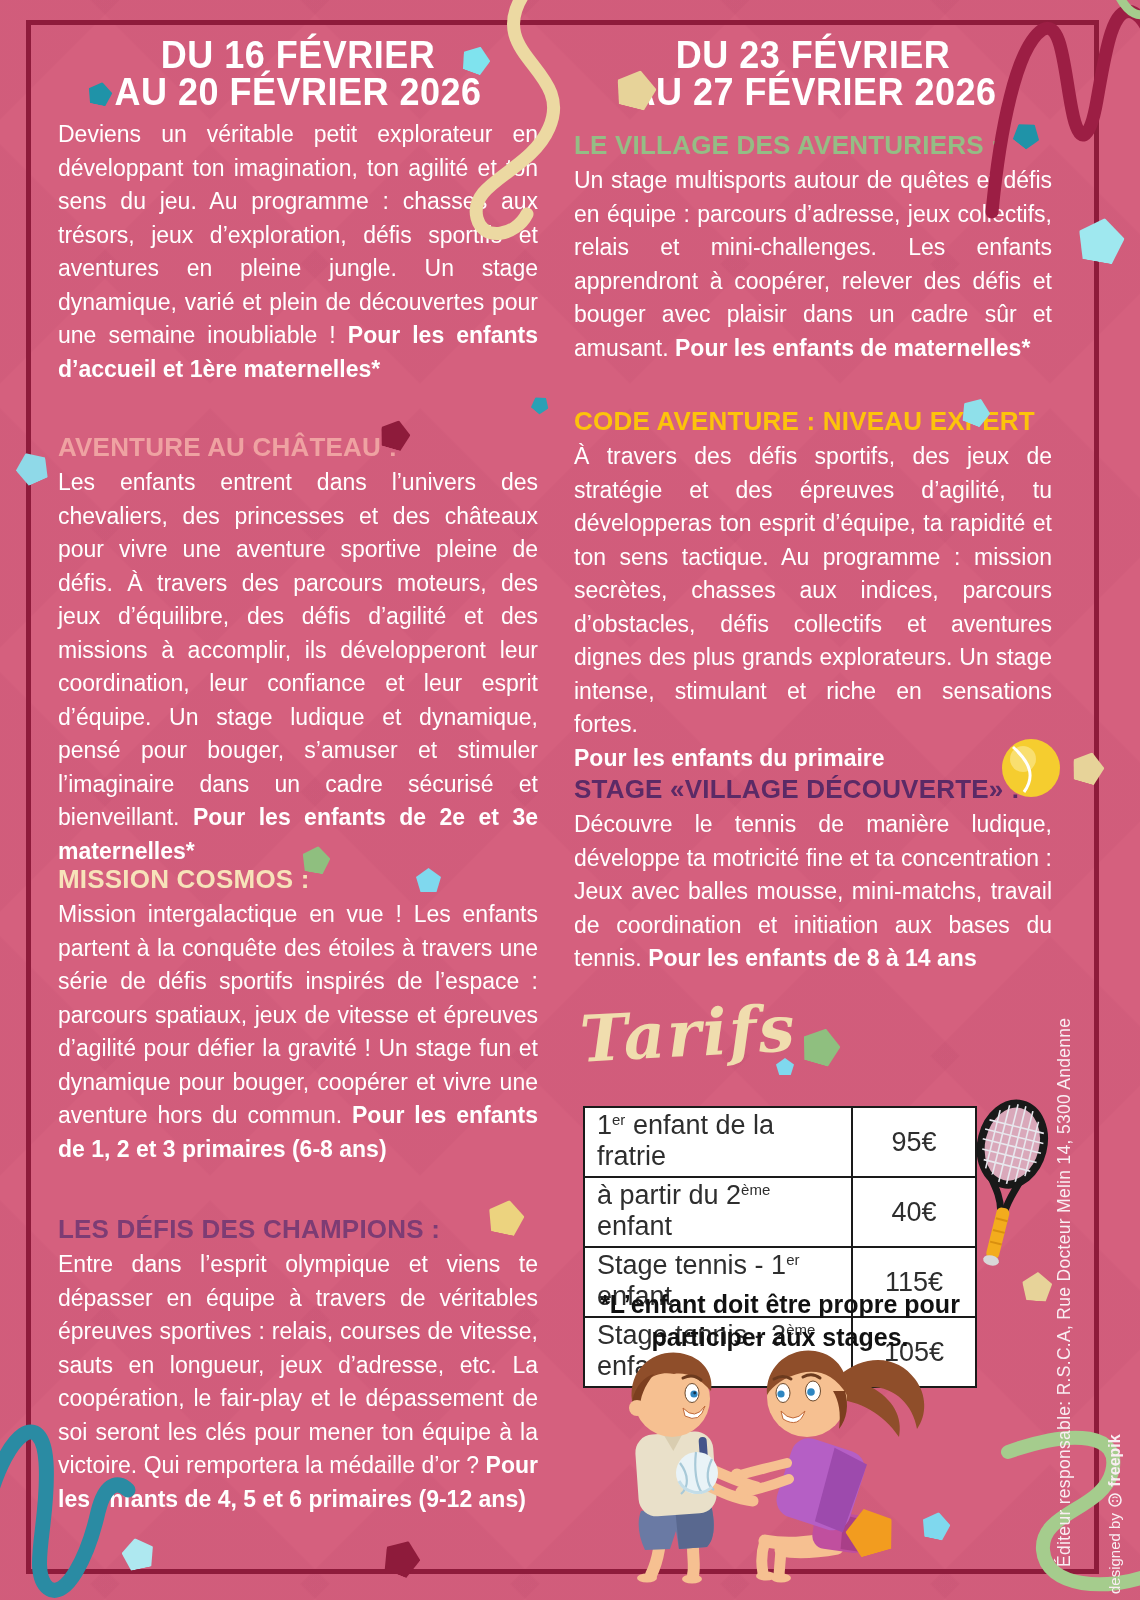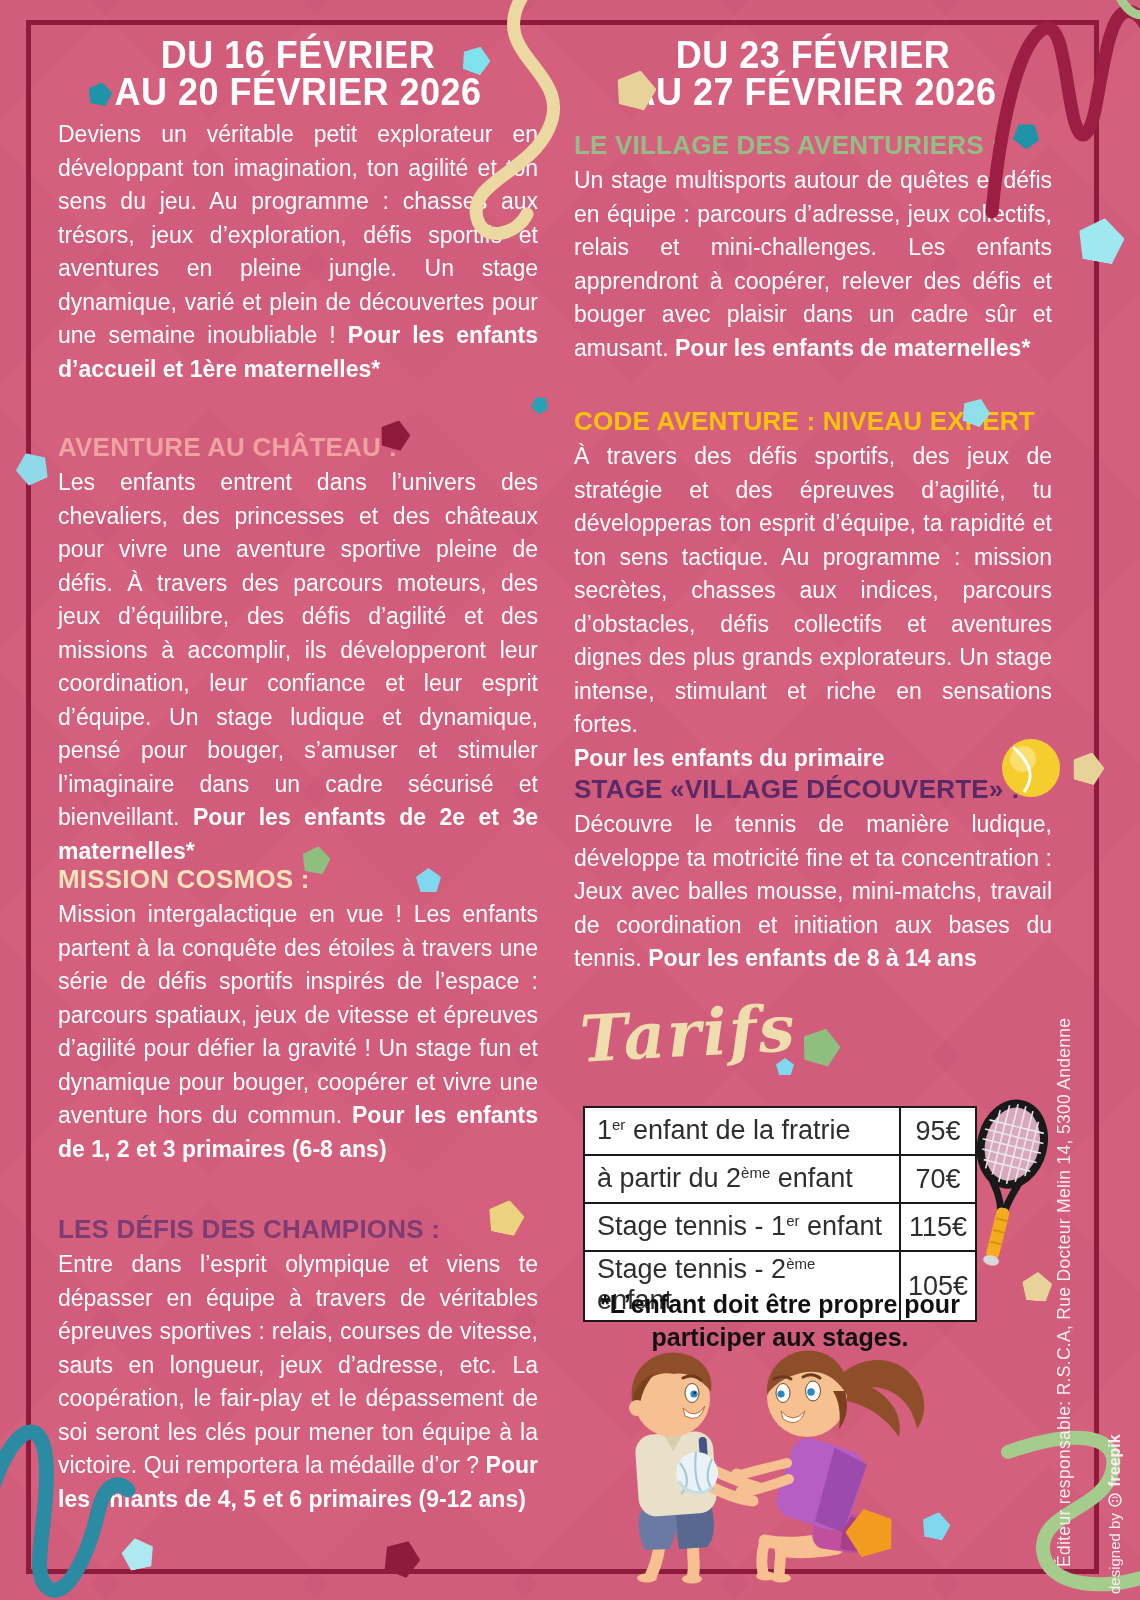--- a/index.html
+++ b/index.html
@@ -47,21 +47,21 @@
   }
   .tarifs-table{
     position:absolute;left:583px;top:1106px;width:394px;
     background:#ffffff;border:2px solid #1a1a1a;border-collapse:collapse;
   }
   .tarifs-table td{
     border:2px solid #1a1a1a;
     font-size:27px;color:#2e2e2e;height:40px;padding:2px 10px 4px 12px;
     font-family:"Liberation Sans",sans-serif;
   }
-  .tarifs-table td.price{width:74px;text-align:center;padding:2px 0;}
+  .tarifs-table td.price{width:74px;text-align:center;padding:2px 24px;}
   .sup{font-size:15px;position:relative;top:-9px;text-align:center;}
   .note{
     position:absolute;left:583px;top:1288px;width:394px;
     text-align:center;color:#111;font-size:25px;font-weight:bold;line-height:33px;
   }
   .confetti{position:absolute;clip-path:polygon(50% 0%,100% 38%,82% 100%,18% 100%,0% 38%);}
   .vtext{
     position:absolute;writing-mode:vertical-rl;transform:rotate(180deg);
     white-space:nowrap;color:#f9edf2;
   }
@@ -131,21 +131,21 @@
   <div class="tarifs-script">Tarifs</div>
 
   <table class="tarifs-table">
     <tbody>
       <tr>
         <td><span>1</span><span class="sup">er</span><span> enfant de la fratrie</span></td>
         <td class="price">95€</td>
       </tr>
       <tr>
         <td><span>à partir du 2</span><span class="sup">ème</span><span> enfant</span></td>
-        <td class="price">70€</td>
+        <td class="price">40€</td>
       </tr>
       <tr>
         <td><span>Stage tennis - 1</span><span class="sup">er</span><span> enfant</span></td>
         <td class="price">115€</td>
       </tr>
       <tr>
         <td><span>Stage tennis - 2</span><span class="sup">ème</span><span> enfant</span></td>
         <td class="price">105€</td>
       </tr>
     </tbody>

